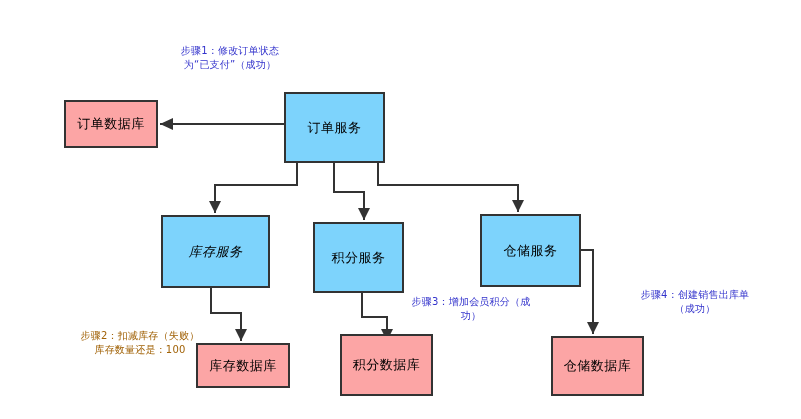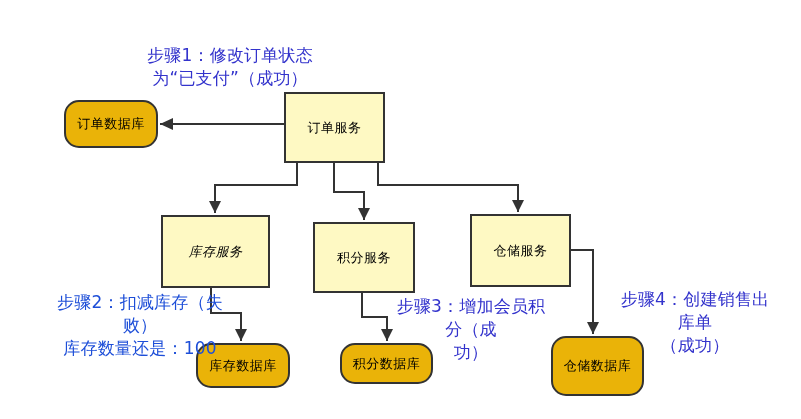--- a/index.html
+++ b/index.html
@@ -29,39 +29,39 @@
     display: flex;
     align-items: center;
     justify-content: center;
     text-align: center;
     font-size: 13px;
     color: #000000;
     line-height: 1.2;
     letter-spacing: 0.5px;
   }
   .node.service {
-    background: #fef9c3;
+    background: #7dd3fc;
   }
   .node.database {
-    background: #eab308;
-    border-radius: 15px;
+    background: #fca5a5;
   }
   .annotation {
     position: absolute;
-    font-size: 17px;
+    font-size: 10px;
     line-height: 1.35;
     text-align: center;
     white-space: pre-line;
     letter-spacing: 0.2px;
   }
   .annotation.blue {
     color: #3333cc;
   }
   .annotation.red {
-    color: #1d4ed8;
+    color: #a16207;
+    margin-top: 38px;
   }
 </style>
 </head>
 <body>
 
 <div id="canvas">
 
   <svg id="edges" viewBox="0 0 801 419" xmlns="http://www.w3.org/2000/svg">
       <g>
         <polyline points="284,124 160,124" fill="none" stroke="#333333" stroke-width="2" stroke-linejoin="miter"></polyline>
@@ -96,30 +96,30 @@
   <div id="node-layer">
       <div class="node database" style="left: 64px; top: 100px; width: 94px; height: 48px;">
         <span>订单数据库</span>
       </div>
       <div class="node service" style="left: 284px; top: 92px; width: 101px; height: 71px;">
         <span>订单服务</span>
       </div>
       <div class="node service" style="left: 161px; top: 215px; width: 109px; height: 73px; font-style: italic;">
         <span>库存服务</span>
       </div>
-      <div class="node service" style="left: 313px; top: 222px; width: 102px; height: 71px;">
+      <div class="node service" style="left: 313px; top: 222px; width: 91px; height: 71px;">
         <span>积分服务</span>
       </div>
-      <div class="node service" style="left: 470px; top: 214px; width: 101px; height: 73px;">
+      <div class="node service" style="left: 480px; top: 214px; width: 101px; height: 73px;">
         <span>仓储服务</span>
       </div>
       <div class="node database" style="left: 196px; top: 343px; width: 94px; height: 45px; text-align: right;">
         <span>库存数据库</span>
       </div>
-      <div class="node database" style="left: 340px; top: 343px; width: 93px; height: 41px;">
+      <div class="node database" style="left: 340px; top: 334px; width: 93px; height: 62px;">
         <span>积分数据库</span>
       </div>
       <div class="node database" style="left: 551px; top: 336px; width: 93px; height: 60px;">
         <span>仓储数据库</span>
       </div>
     </div>
   <div id="annotation-layer">
       <div class="annotation blue" style="left: 140px; top: 44px; width: 180px;">步骤1：修改订单状态
 为“已支付”（成功）</div>
       <div class="annotation red" style="left: 40px; top: 291px; width: 200px;">步骤2：扣减库存（失败）

